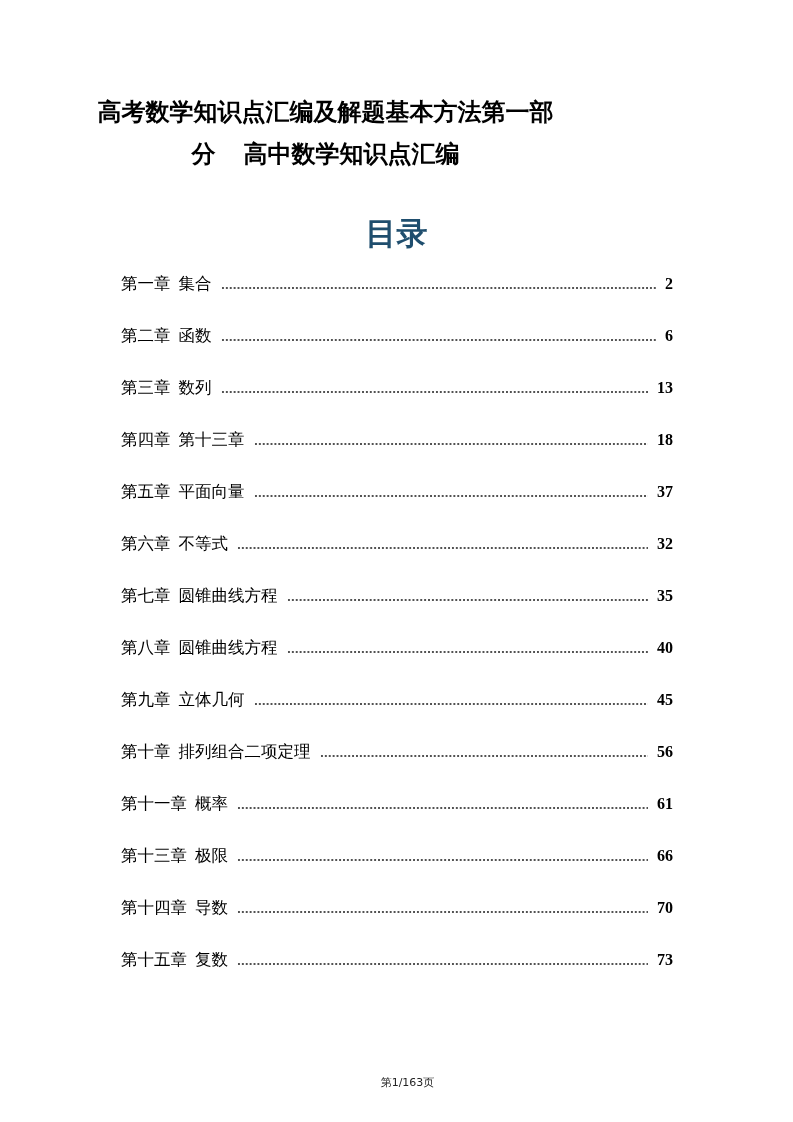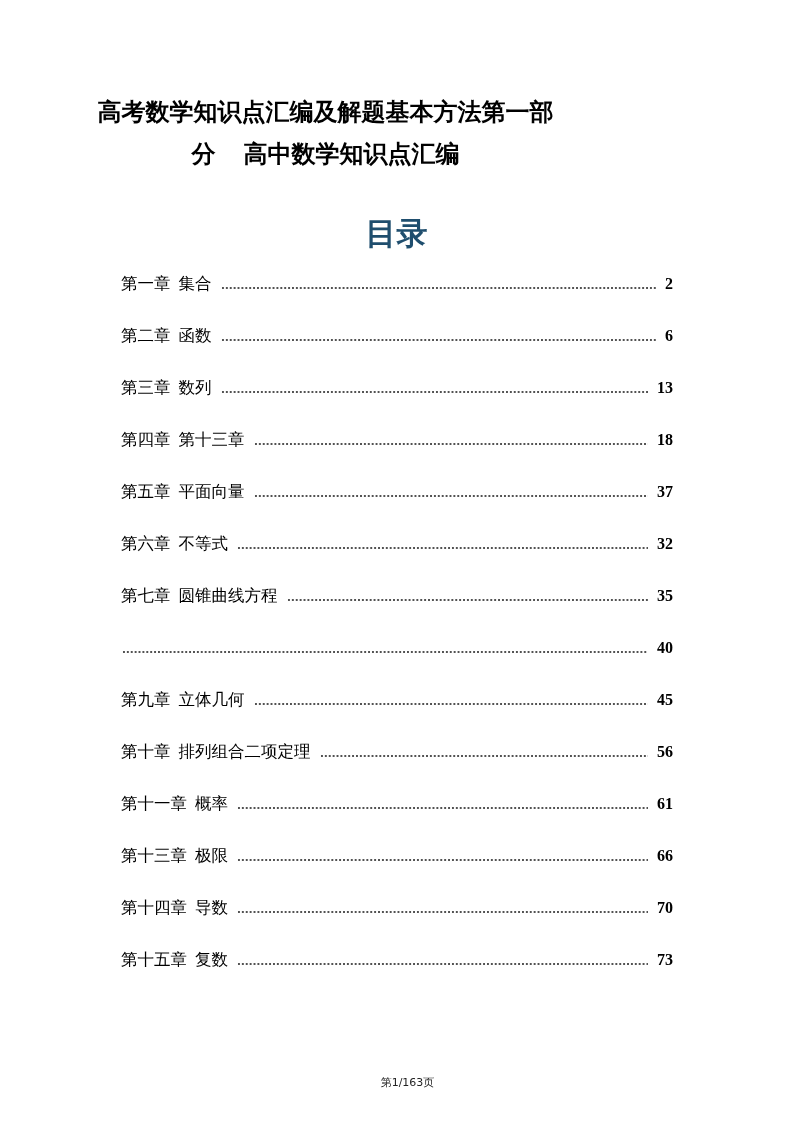--- a/index.html
+++ b/index.html
@@ -131,20 +131,21 @@
     <span class="toc-label"><span class="toc-chapter">第六章</span><span>不等式</span></span>
     <span class="toc-leader"></span>
     <span class="toc-page">32</span>
   </div>
   <div class="toc-row">
     <span class="toc-label"><span class="toc-chapter">第七章</span><span>圆锥曲线方程</span></span>
     <span class="toc-leader"></span>
     <span class="toc-page">35</span>
   </div>
   <div class="toc-row">
+    <span class="toc-label"><span class="toc-chapter">第八章</span><span>圆锥曲线方程</span></span>
     <span class="toc-leader"></span>
     <span class="toc-page">40</span>
   </div>
   <div class="toc-row">
     <span class="toc-label"><span class="toc-chapter">第九章</span><span>立体几何</span></span>
     <span class="toc-leader"></span>
     <span class="toc-page">45</span>
   </div>
   <div class="toc-row">
     <span class="toc-label"><span class="toc-chapter">第十章</span><span>排列组合二项定理</span></span>

